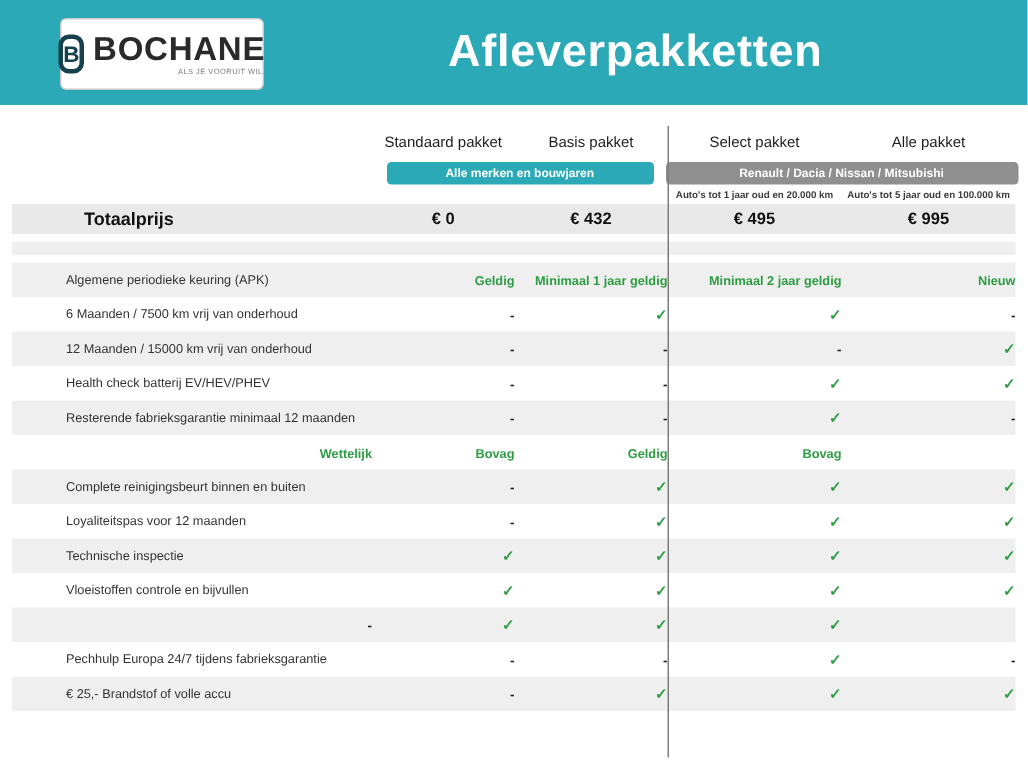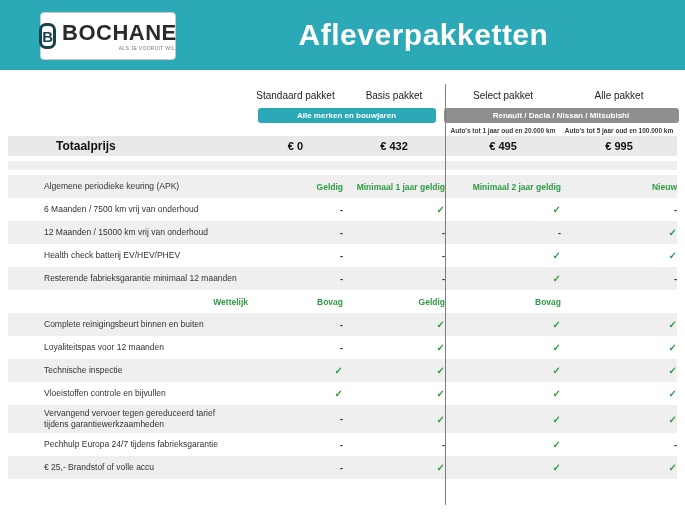--- a/index.html
+++ b/index.html
@@ -251,21 +251,20 @@
         <div class="fcell check">✓</div>
       </div>
       <div class="grid frow">
         <div class="flabel">Vloeistoffen controle en bijvullen</div>
         <div class="fcell check">✓</div>
         <div class="fcell check">✓</div>
         <div class="fcell check">✓</div>
         <div class="fcell check">✓</div>
       </div>
       <div class="grid frow shade">
-        <div class="flabel">Vervangend vervoer tegen gereduceerd tarief tijdens garantiewerkzaamheden</div>
         <div class="fcell dash">-</div>
         <div class="fcell check">✓</div>
         <div class="fcell check">✓</div>
         <div class="fcell check">✓</div>
       </div>
       <div class="grid frow">
         <div class="flabel">Pechhulp Europa 24/7 tijdens fabrieksgarantie</div>
         <div class="fcell dash">-</div>
         <div class="fcell dash">-</div>
         <div class="fcell check">✓</div>

